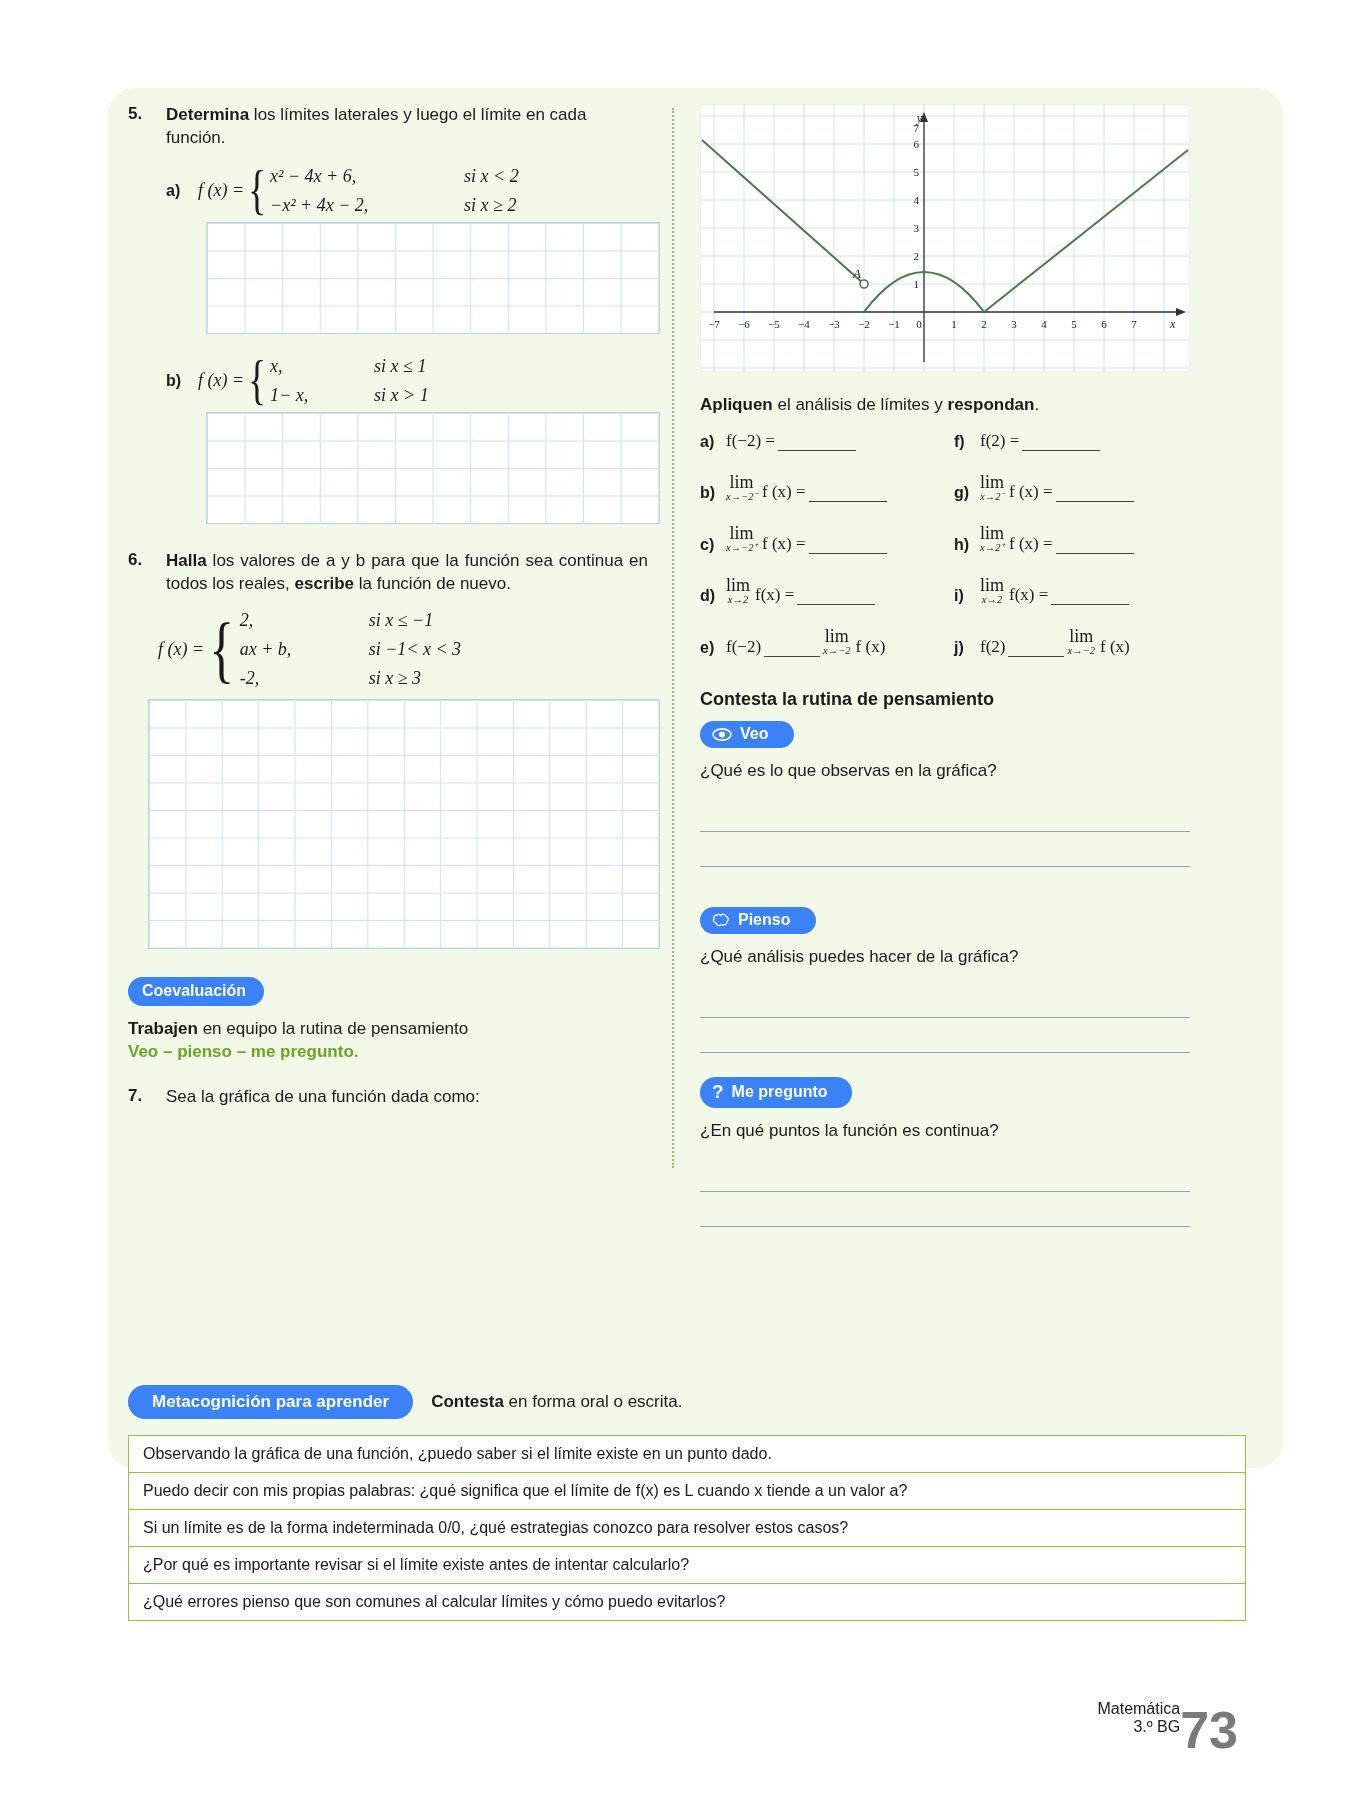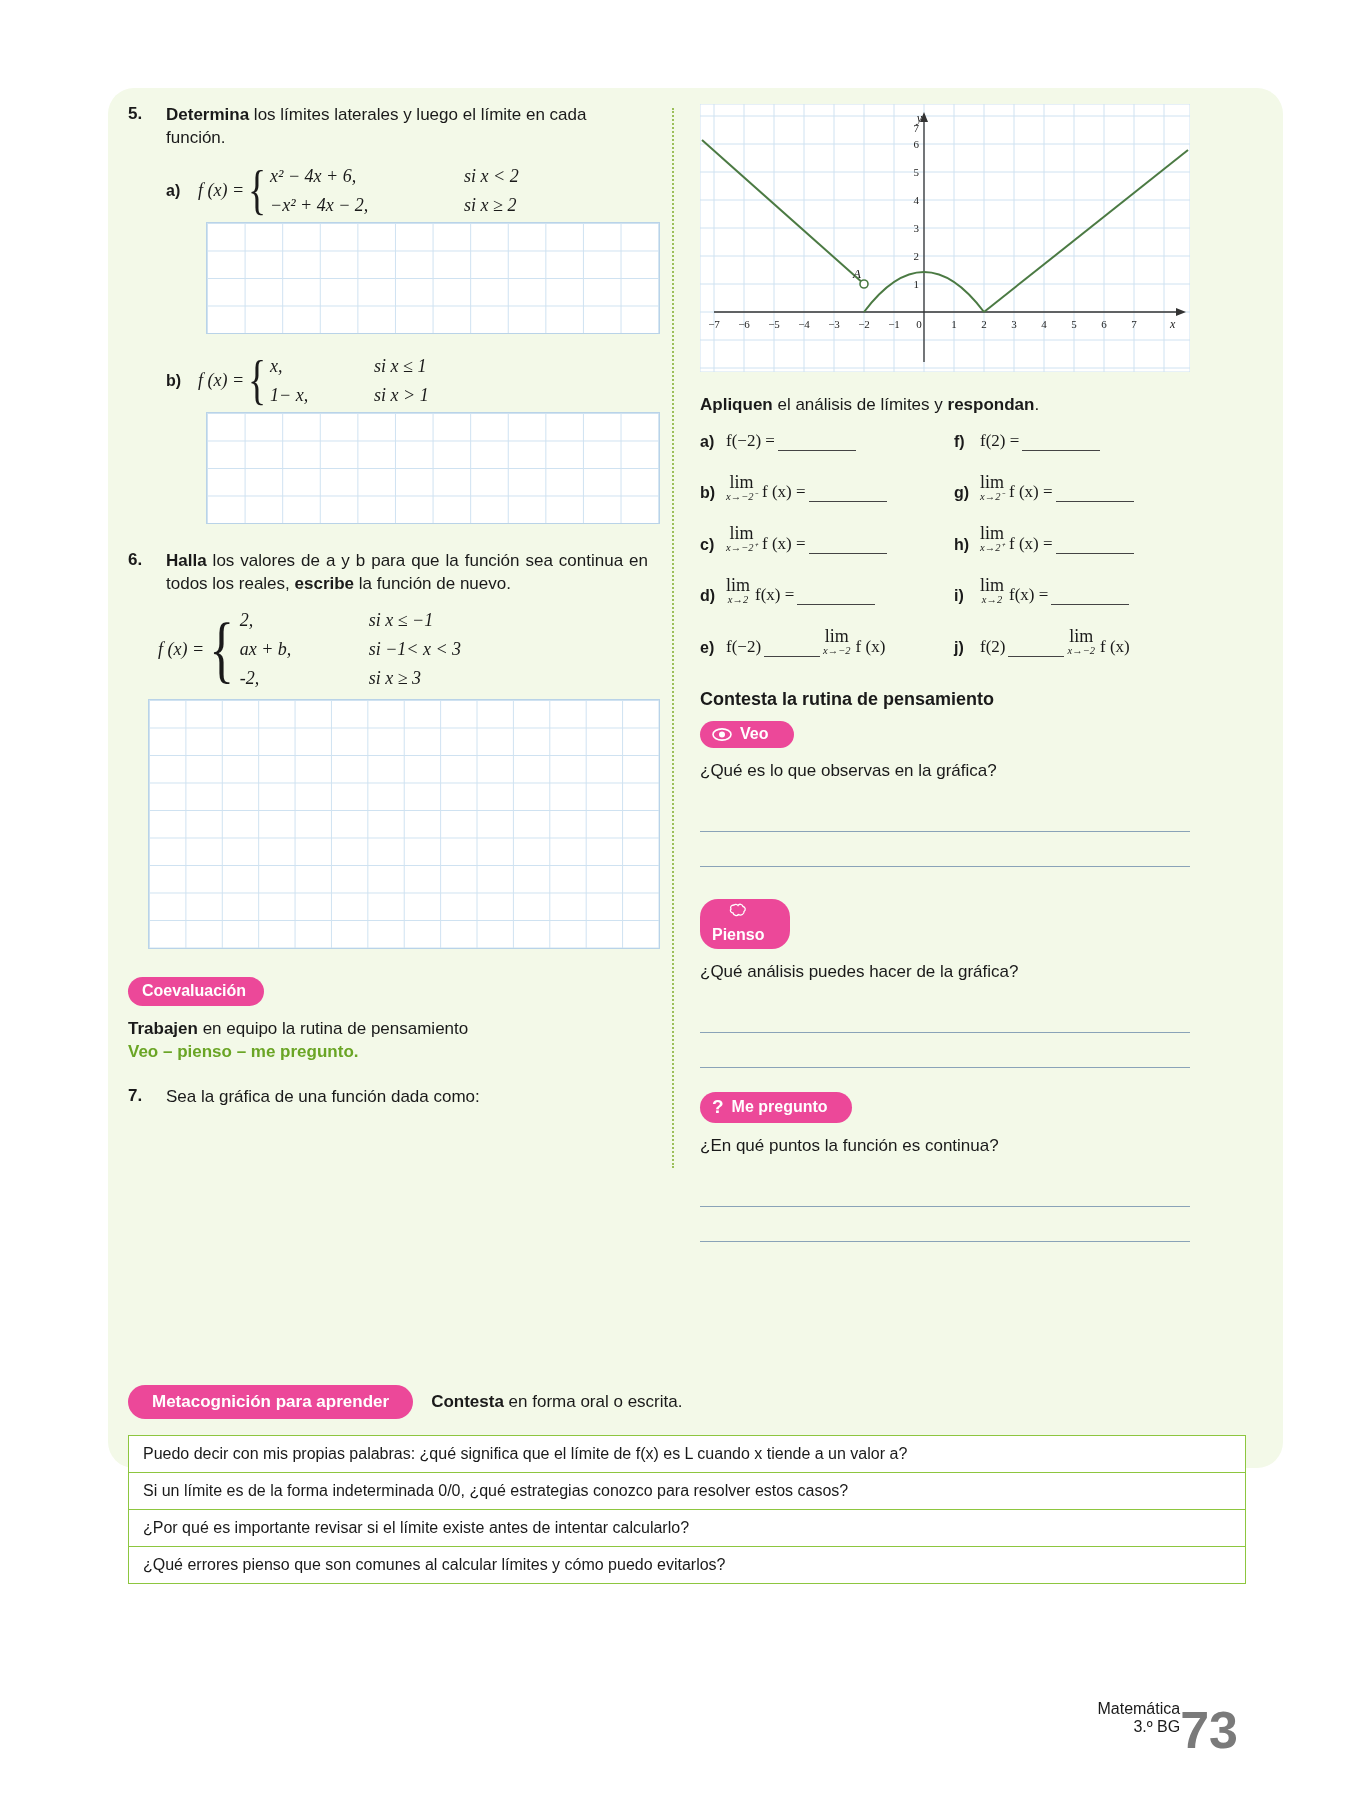--- a/index.html
+++ b/index.html
@@ -44,21 +44,21 @@
   .grid{
     background:#ffffff;
     border:1px solid #b9d3e8;
     background-image:
       linear-gradient(to right,#cfe2f1 1px,transparent 1px),
       linear-gradient(to bottom,#cfe2f1 1px,transparent 1px);
   }
   
   .pill{
     display:inline-flex;align-items:center;gap:8px;
-    background:#ec4899;color:#ffffff;font-weight:bold;font-size:16px;
+    background:#3b82f6;color:#ffffff;font-weight:bold;font-size:16px;
     border-radius:18px;padding:5px 18px 6px 14px;
   }
   
   .wline{border-bottom:1px solid #8aa3b8;height:34px;}
   
   .ans-grid{display:grid;grid-template-columns:1fr 1fr;row-gap:22px;column-gap:18px;margin-top:14px;}
   .ans{display:flex;align-items:flex-end;font-size:17px;font-family:"Liberation Serif",serif;}
   .ans .lbl{font-family:"Liberation Sans",sans-serif;font-weight:bold;font-style:normal;width:26px;flex:none;font-size:16px;}
   .lim{display:inline-flex;flex-direction:column;align-items:center;line-height:1;margin-right:5px;}
   .lim .big{font-style:normal;font-size:18px;}
@@ -356,21 +356,21 @@
       <svg width="20" height="13" viewBox="0 0 20 13">
         <ellipse cx="10" cy="6.5" rx="9" ry="5.6" fill="none" stroke="#fff" stroke-width="1.6"></ellipse>
         <circle cx="10" cy="6.5" r="3" fill="#fff"></circle>
       </svg>
       <span>Veo</span>
     </div>
     <div class="txt" style="margin-top:12px;">¿Qué es lo que observas en la gráfica?</div>
     <div class="wline" style="margin-top:14px;"></div>
     <div class="wline"></div>
 
-    <div class="pill" style="margin-top:32px;padding:4px 26px 5px 12px;flex-direction:column;">
+    <div class="pill" style="margin-top:40px;padding:4px 26px 5px 12px;">
       <svg width="18" height="15" viewBox="0 0 18 15">
         <path d="M5 2 C2 2 1 4 2 6 C0.5 7.5 2 10 4 10 C4.5 12.5 8 13.5 9.5 11.5 C12 13 15.5 11 15 8.5 C17 7 16.5 4 14 3.5 C13.5 1 10 0.5 9 2.5 C8 1 6 1 5 2 Z" fill="none" stroke="#fff" stroke-width="1.3"></path>
       </svg>
       <span>Pienso</span>
     </div>
     <div class="txt" style="margin-top:12px;">¿Qué análisis puedes hacer de la gráfica?</div>
     <div class="wline" style="margin-top:14px;"></div>
     <div class="wline"></div>
 
     <div class="pill" style="margin-top:24px;padding:4px 24px 5px 12px;">
@@ -386,20 +386,21 @@
 <div style="position:absolute;left:128px;top:1385px;display:flex;align-items:center;gap:18px;">
   <div class="pill" style="padding:7px 24px;font-size:17px;">
     <span>Metacognición para aprender</span>
   </div>
   <div class="txt">
     <b>Contesta</b><span> en forma oral o escrita.</span>
   </div>
 </div>
 
 <div class="meta-rows" style="top:1435px;">
+  <div class="meta-row">Observando la gráfica de una función, ¿puedo saber si el límite existe en un punto dado.</div>
   <div class="meta-row">Puedo decir con mis propias palabras: ¿qué significa que el límite de f(x) es L cuando x tiende a un valor a?</div>
   <div class="meta-row">Si un límite es de la forma indeterminada 0/0, ¿qué estrategias conozco para resolver estos casos?</div>
   <div class="meta-row">¿Por qué es importante revisar si el límite existe antes de intentar calcularlo?</div>
   <div class="meta-row">¿Qué errores  pienso que son comunes al calcular límites y cómo puedo evitarlos?</div>
 </div>
 
 <div style="position:absolute;right:112px;top:1700px;display:flex;align-items:flex-start;gap:0;">
   <div style="text-align:right;">
     <div class="sub">Matemática</div>
     <div class="sub">3.º BG</div>

